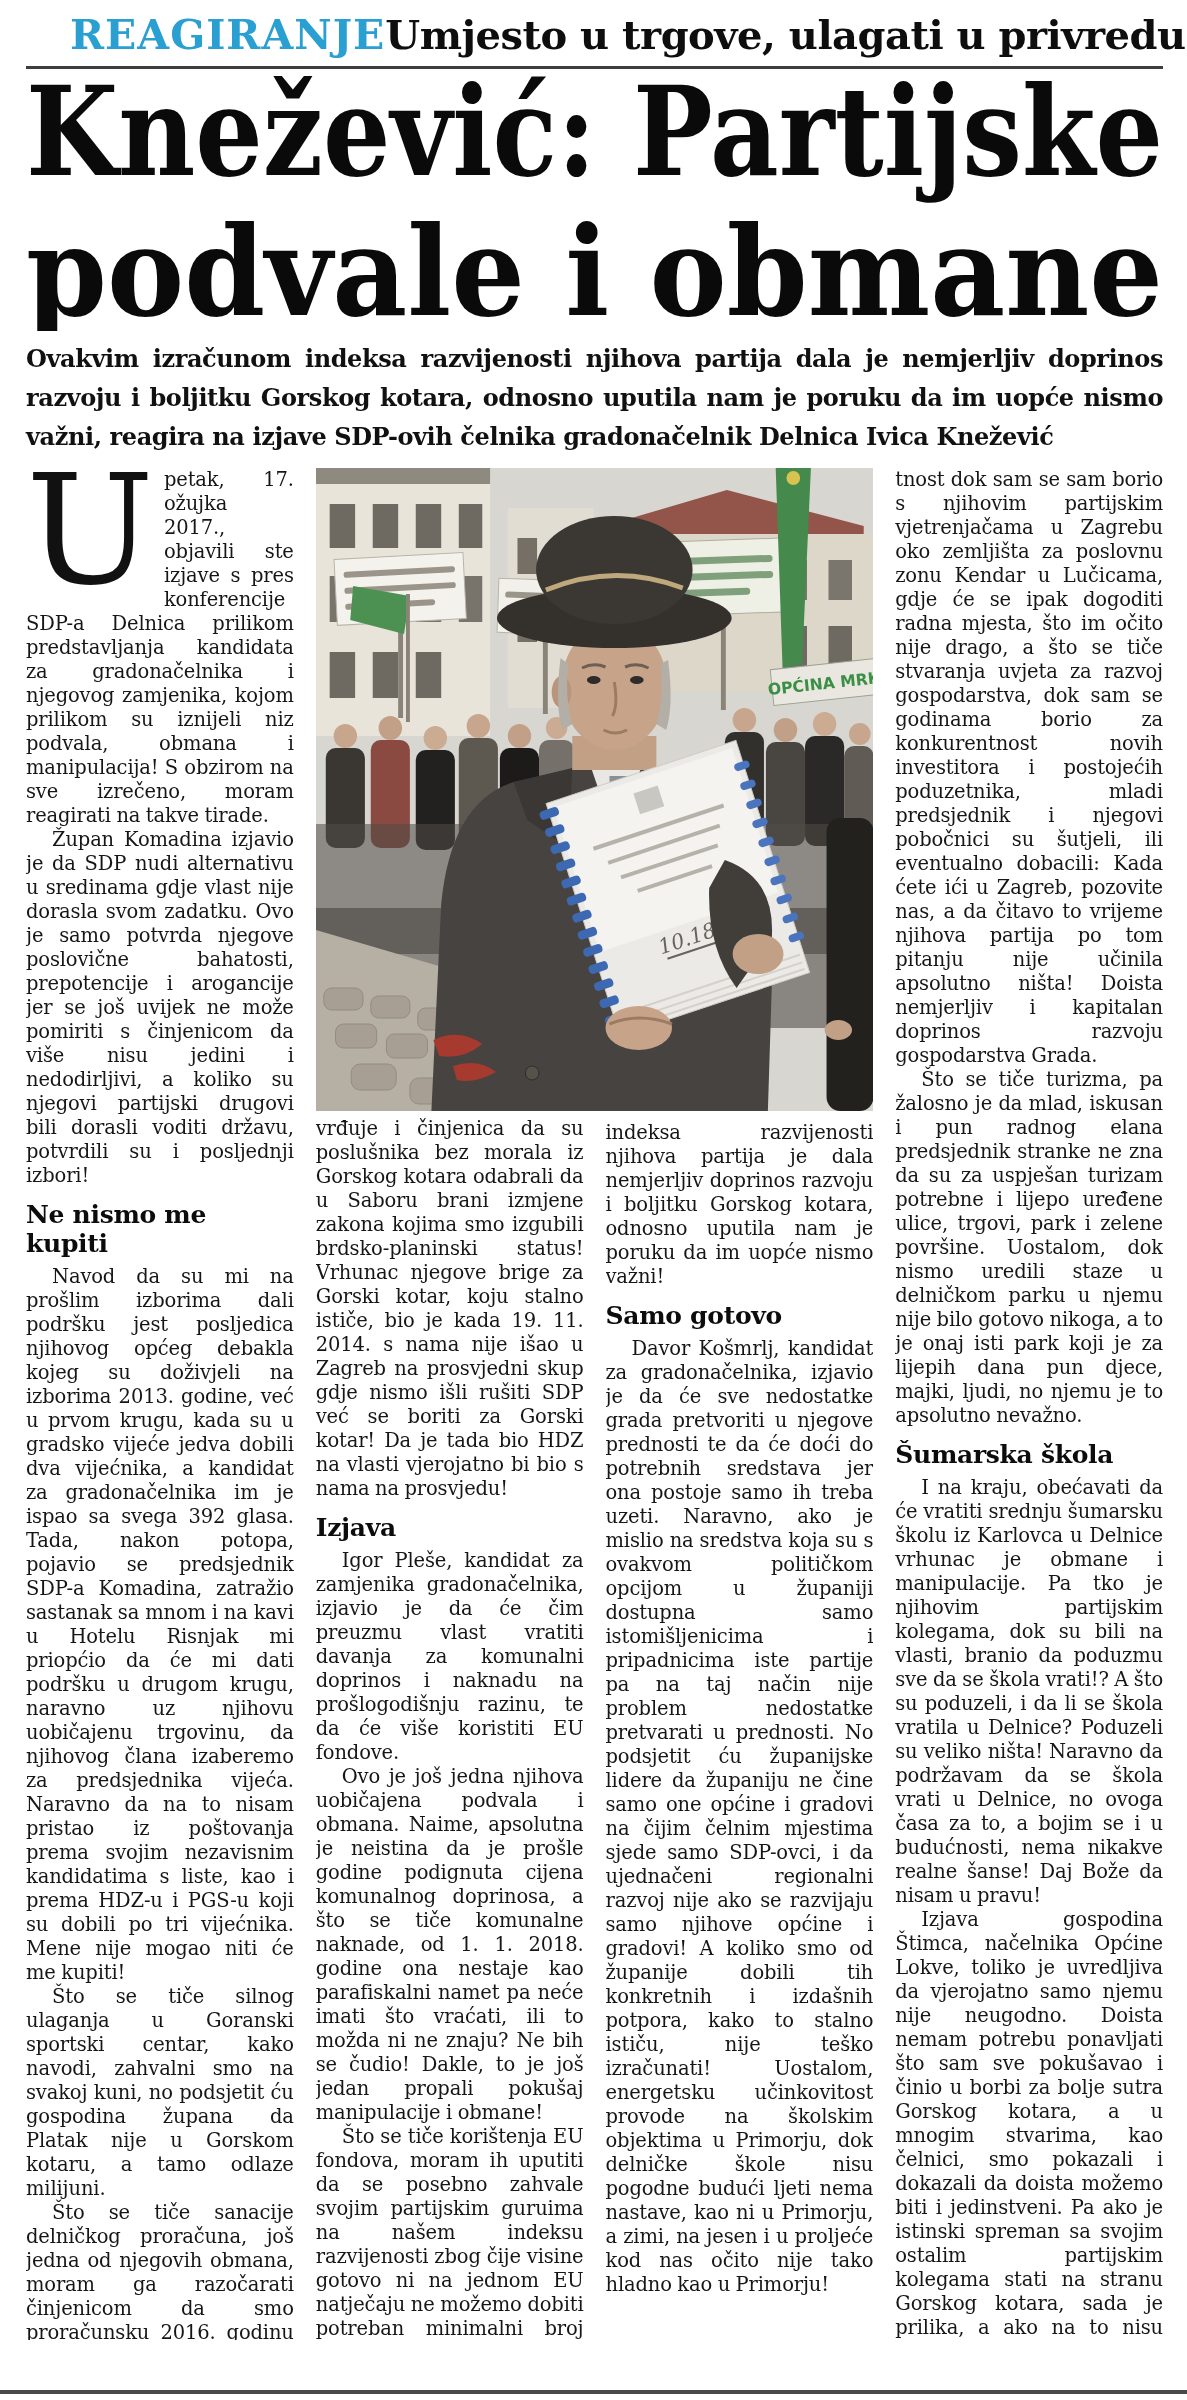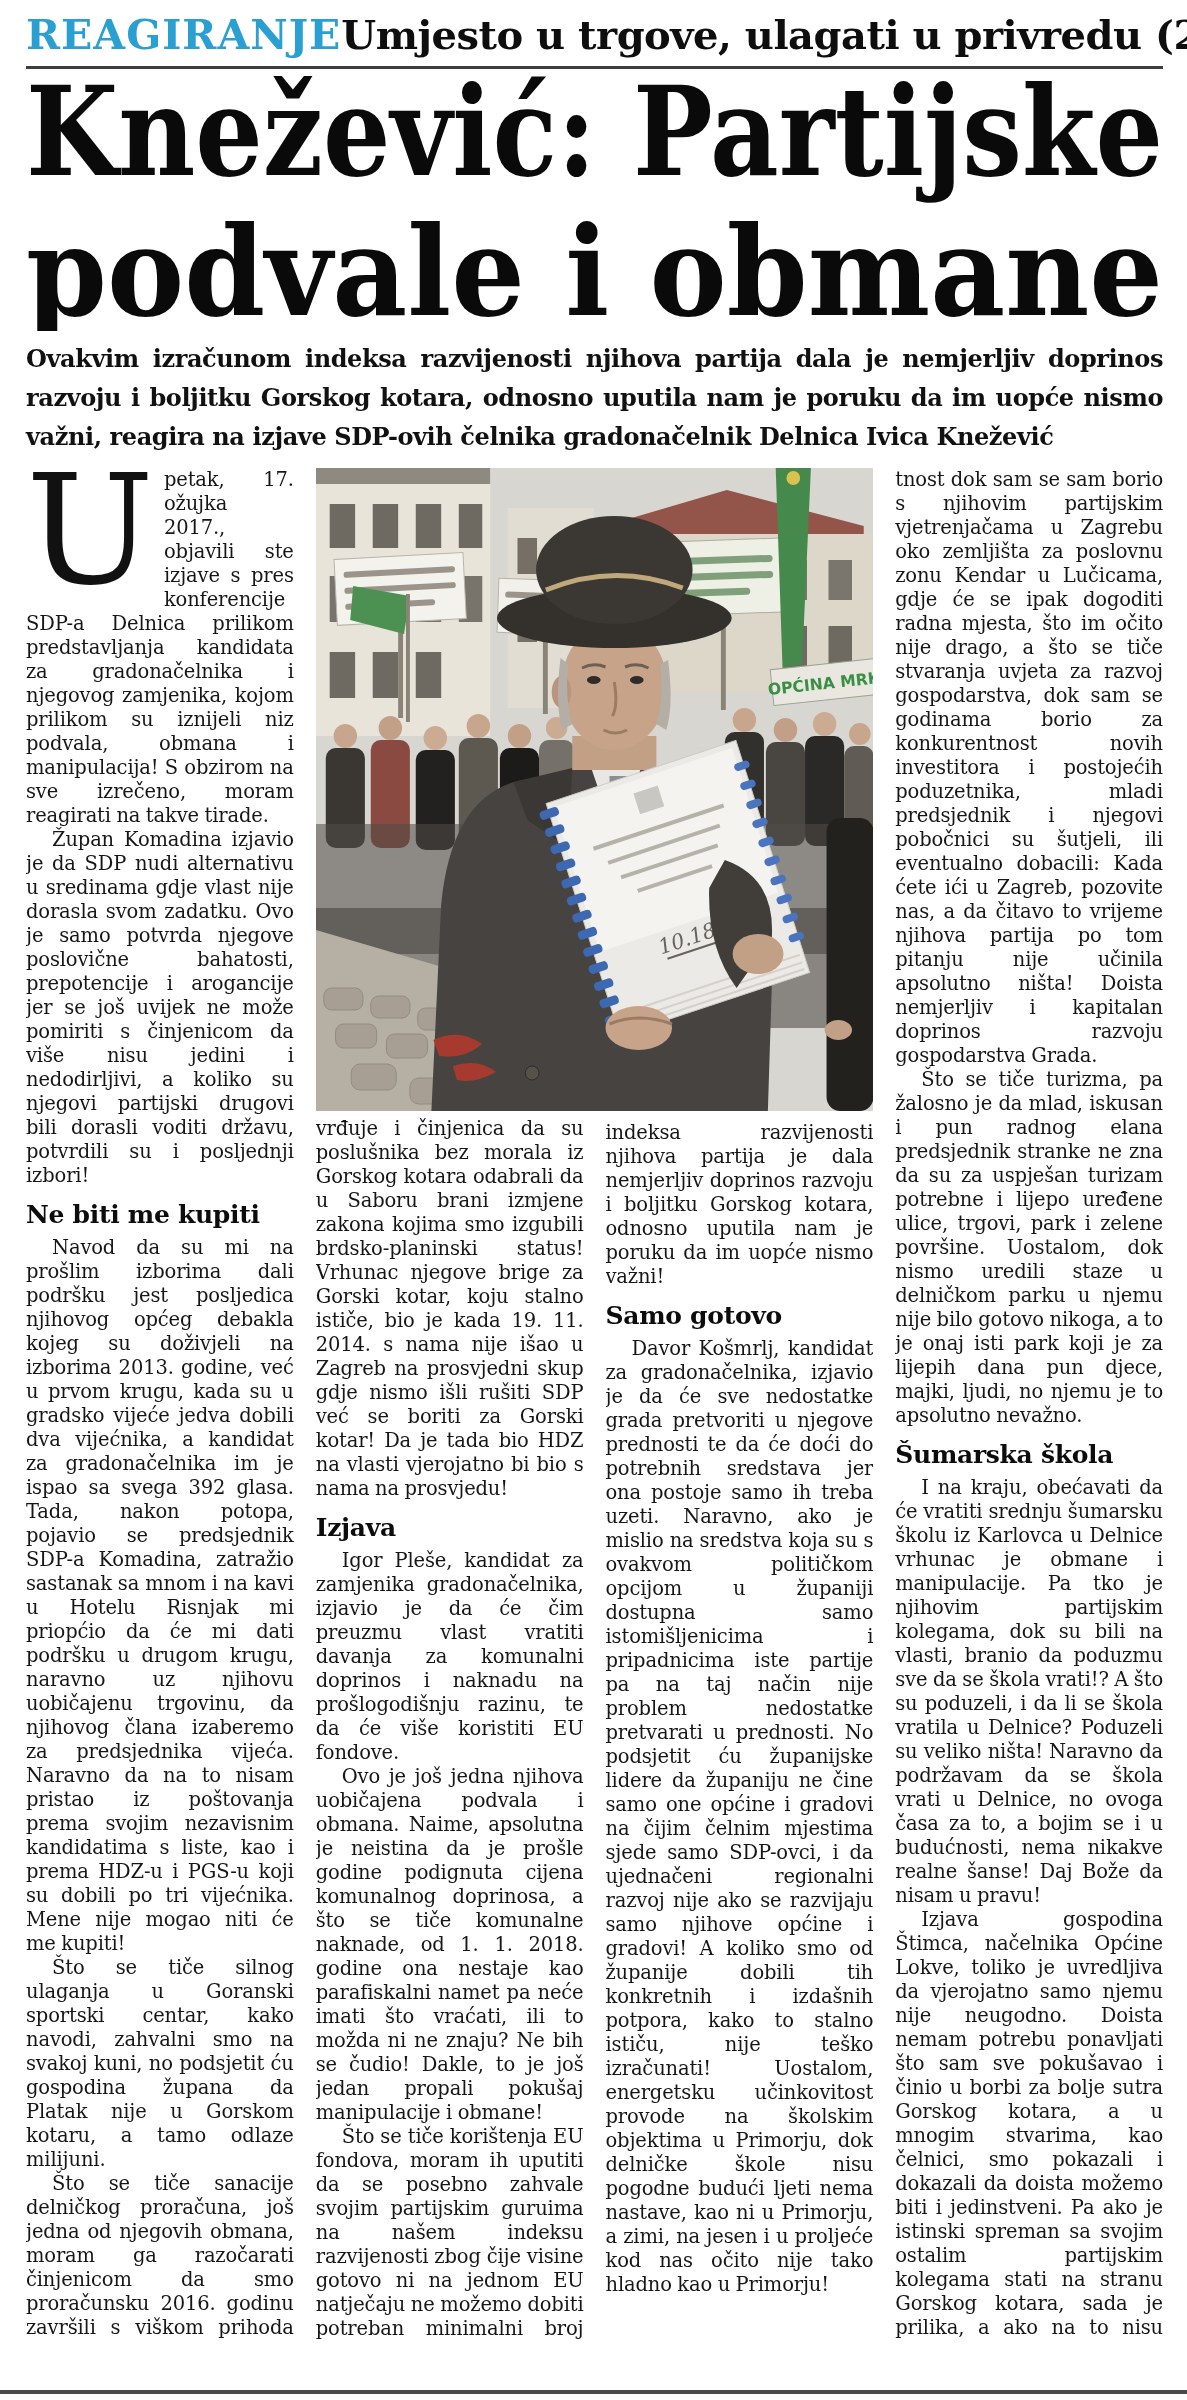--- a/index.html
+++ b/index.html
@@ -2,21 +2,21 @@
 <html><head>
 <meta charset="utf-8">
 <style>
   html,body{margin:0;padding:0;background:#e9e9e9;}
   .page{
     position:relative;width:1187px;height:2400px;margin:0 auto;
     background:#ffffff;overflow:hidden;color:#141414;
     font-family:"DejaVu Serif", serif;
   }
   .inner{padding:10px 24px 0 26px;}
-  .kicker{display:flex;align-items:center;line-height:50px;white-space:nowrap;}
+  .kicker{display:flex;align-items:center;line-height:50px;white-space:nowrap;margin-left:44px;}
   .kicker-tag{font-size:41px;font-weight:bold;color:#2a9fd1;letter-spacing:1px;}
   .kicker-title{font-size:40px;font-weight:bold;color:#0e0e0e;letter-spacing:-0.5px;}
   .top-rule{height:3px;background:#3d3d3d;margin:6px 0 0 0;}
   .headline-svg{display:block;margin-top:4px;}
   .headline-svg text{font-family:"DejaVu Serif", serif;font-weight:bold;fill:#0a0a0a;}
   .lede{
     margin-top:8px;font-size:24px;font-weight:bold;line-height:39px;
     text-align:justify;letter-spacing:-0.4px;color:#111;
   }
   .body-grid{
@@ -57,21 +57,21 @@
       <text x="0" y="242" font-size="124" textLength="1137" lengthAdjust="spacingAndGlyphs">podvale i obmane</text>
     </svg>
 
     <div class="lede">Ovakvim izračunom indeksa razvijenosti njihova partija dala je nemjerljiv doprinos razvoju i boljitku Gorskog kotara, odnosno uputila nam je poruku da im uopće nismo važni, reagira na izjave SDP-ovih čelnika gradonačelnik Delnica Ivica Knežević</div>
 
     <div class="body-grid">
 
       <div class="colA bodycol">
         <p class="body-p"><span class="dropcap">U</span><span>petak, 17. ožujka 2017., objavili ste izjave s pres konferencije SDP-a Delnica prilikom predstavljanja kandidata za gradonačelnika i njegovog zamjenika, kojom prilikom su iznijeli niz podvala, obmana i manipulacija! S obzirom na sve izrečeno, moram reagirati na takve tirade.</span></p>
         <p class="body-p ind">Župan Komadina izjavio je da SDP nudi alternativu u sredinama gdje vlast nije dorasla svom zadatku. Ovo je samo potvrda njegove poslovične bahatosti, prepotencije i arogancije jer se još uvijek ne može pomiriti s činjenicom da više nisu jedini i nedodirljivi, a koliko su njegovi partijski drugovi bili dorasli voditi državu, potvrdili su i posljednji izbori!</p>
-        <h3 class="subhead">Ne biti me kupiti</h3>
+        <h3 class="subhead">Ne nismo me kupiti</h3>
         <p class="body-p ind">Navod da su mi na prošlim izborima dali podršku jest posljedica njihovog općeg debakla kojeg su doživjeli na izborima 2013. godine, već u prvom krugu, kada su u gradsko vijeće jedva dobili dva vijećnika, a kandidat za gradonačelnika im je ispao sa svega 392 glasa. Tada, nakon potopa, pojavio se predsjednik SDP-a Komadina, zatražio sastanak sa mnom i na kavi u Hotelu Risnjak mi priopćio da će mi dati podršku u drugom krugu, naravno uz njihovu uobičajenu trgovinu, da njihovog člana izaberemo za predsjednika vijeća. Naravno da na to nisam pristao iz poštovanja prema svojim nezavisnim kandidatima s liste, kao i prema HDZ-u i PGS-u koji su dobili po tri vijećnika. Mene nije mogao niti će me kupiti!</p>
         <p class="body-p ind">Što se tiče silnog ulaganja u Goranski sportski centar, kako navodi, zahvalni smo na svakoj kuni, no podsjetit ću gospodina župana da Platak nije u Gorskom kotaru, a tamo odlaze milijuni.</p>
         <p class="body-p ind">Što se tiče sanacije delničkog proračuna, još jedna od njegovih obmana, moram ga razočarati činjenicom da smo proračunsku 2016. godinu završili s viškom prihoda nad rashodima, pa se neće imati što sanirati, no nelikvidnost s kojom se borimo (na njegovu žalost također uspješno), posljedica je odluka njegove političke partije na čelu sa Milanovićem i drugovima koji su nam ukinuli status brdsko-planinskog područja i time nam uskratili 10 milijuna kuna poreznih prihoda. A koliko su u tom naumu bili licemjerni pot-</p>
       </div>
 
       <div class="photo-box">
         <svg class="photo-svg" width="100%" height="643" viewBox="0 0 570 643" preserveAspectRatio="none">
           <rect x="0" y="0" width="570" height="643" fill="#d8d6d1"></rect>
           <g>
             <rect x="0" y="0" width="178" height="268" fill="#e8e4da"></rect>

